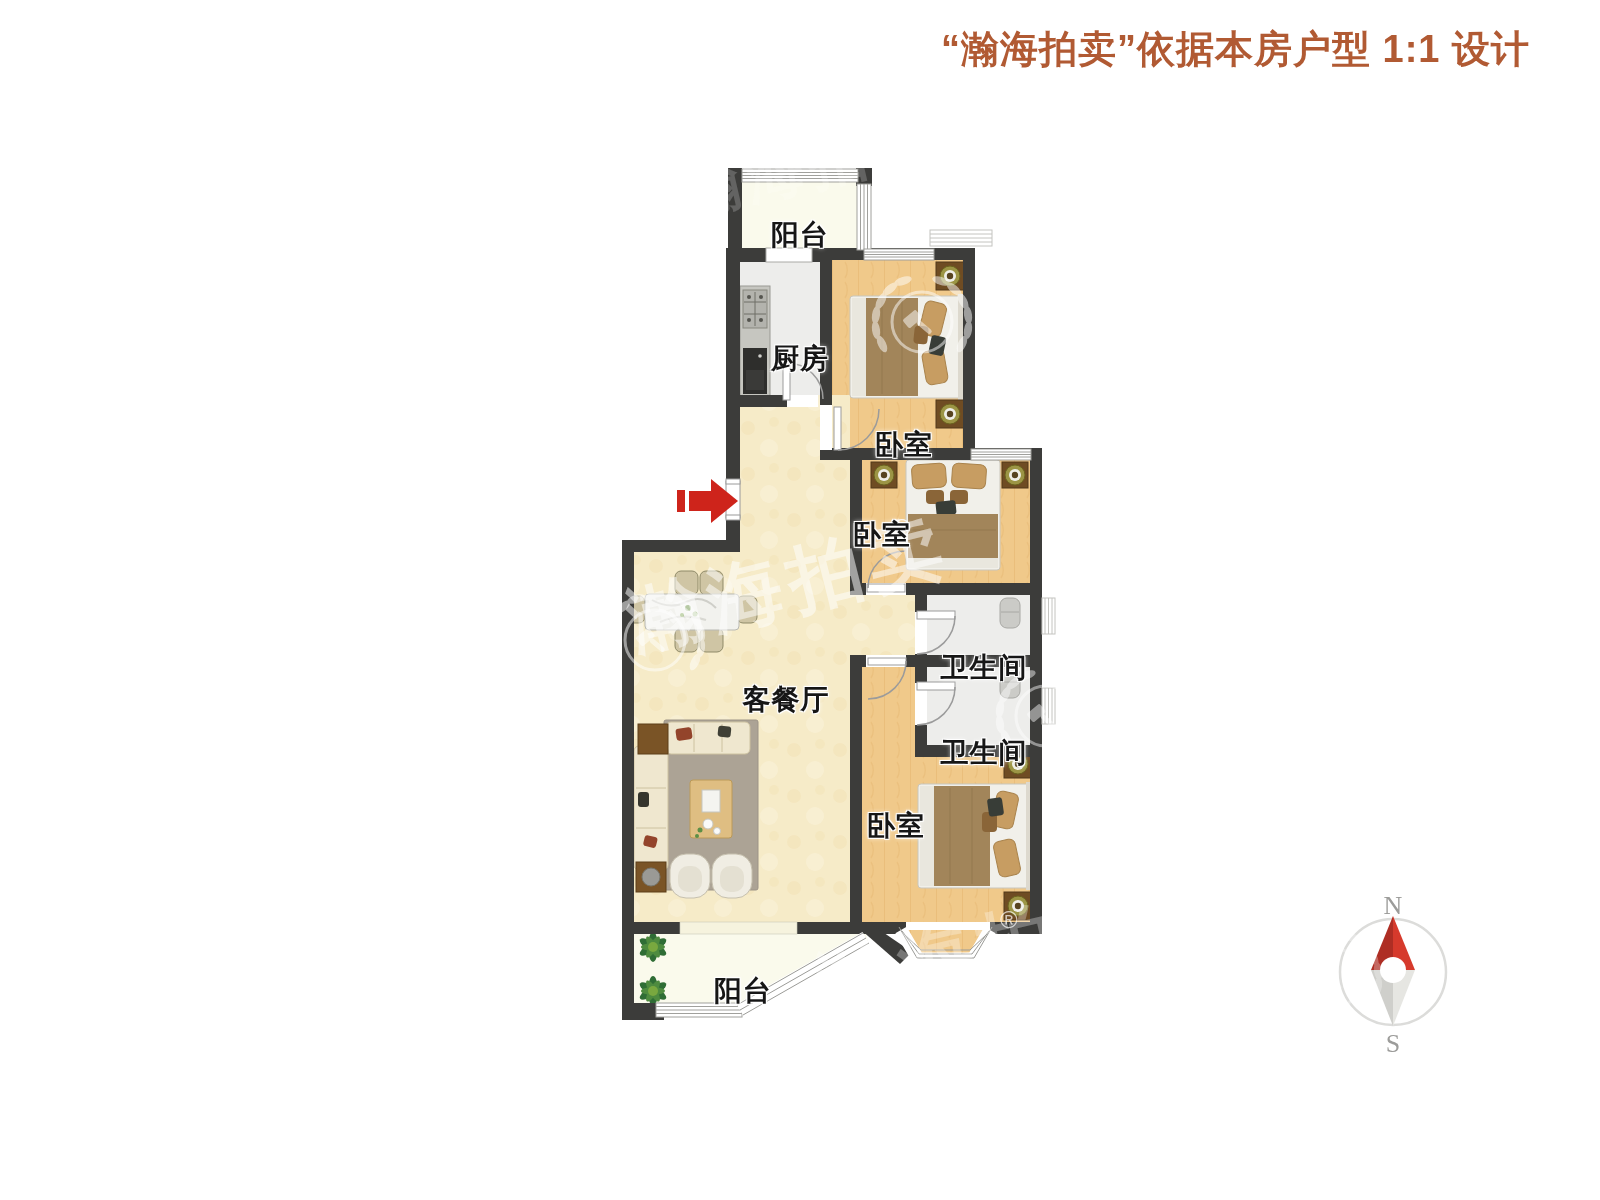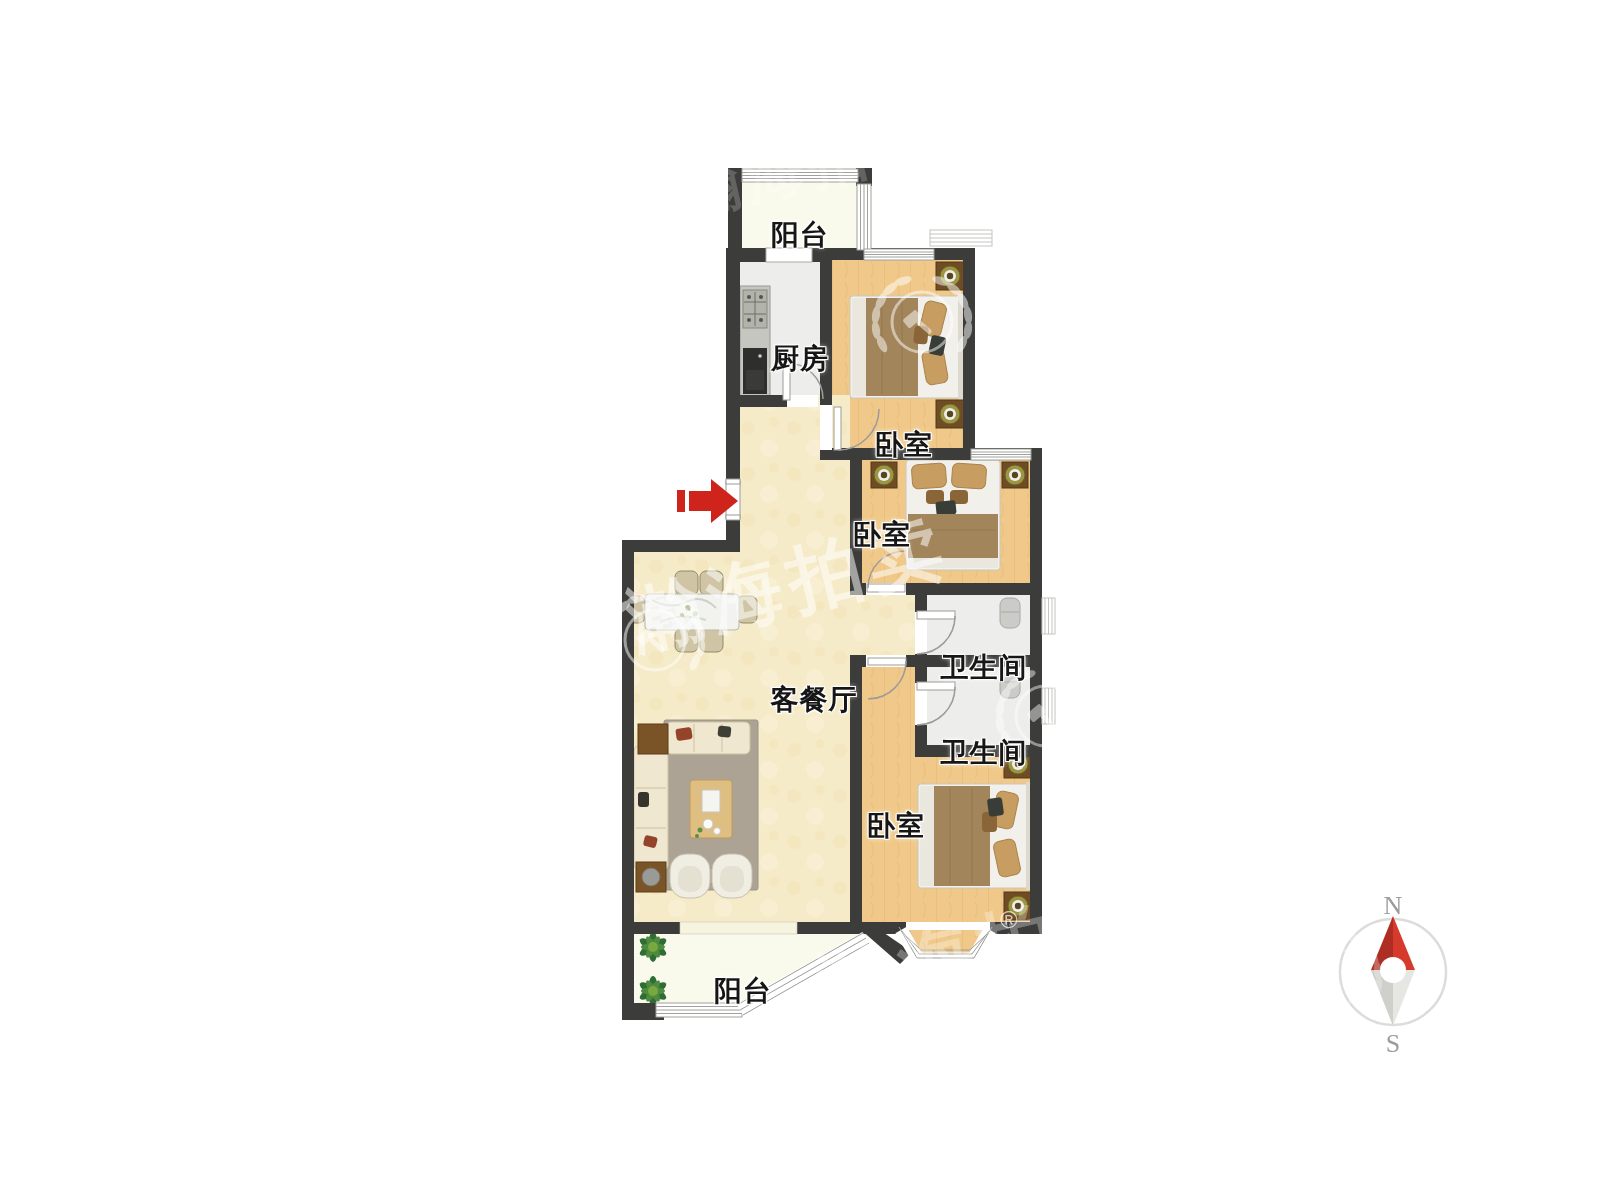--- a/index.html
+++ b/index.html
@@ -364,17 +364,18 @@
       <text x="1000" y="928" font-size="24" fill="#FFF" opacity=".7">®</text>
     </g>
   </svg>
 
   <div class="room-label" style="left:800px;top:207px">阳台</div>
   <div class="room-label" style="left:800px;top:331px">厨房</div>
   <div class="room-label" style="left:904px;top:417px">卧室</div>
   <div class="room-label" style="left:882px;top:507px">卧室</div>
   <div class="room-label" style="left:984px;top:640px">卫生间</div>
   <div class="room-label" style="left:984px;top:725px">卫生间</div>
-  <div class="room-label" style="left:814px;top:672px">客餐厅</div>
+  <div class="room-label" style="left:786px;top:672px">客餐厅</div>
   <div class="room-label" style="left:896px;top:798px">卧室</div>
   <div class="room-label" style="left:743px;top:963px">阳台</div>
 
+  <div class="title">“瀚海拍卖”依据本房户型 1:1 设计</div>
 </div>
 
 </body></html>

